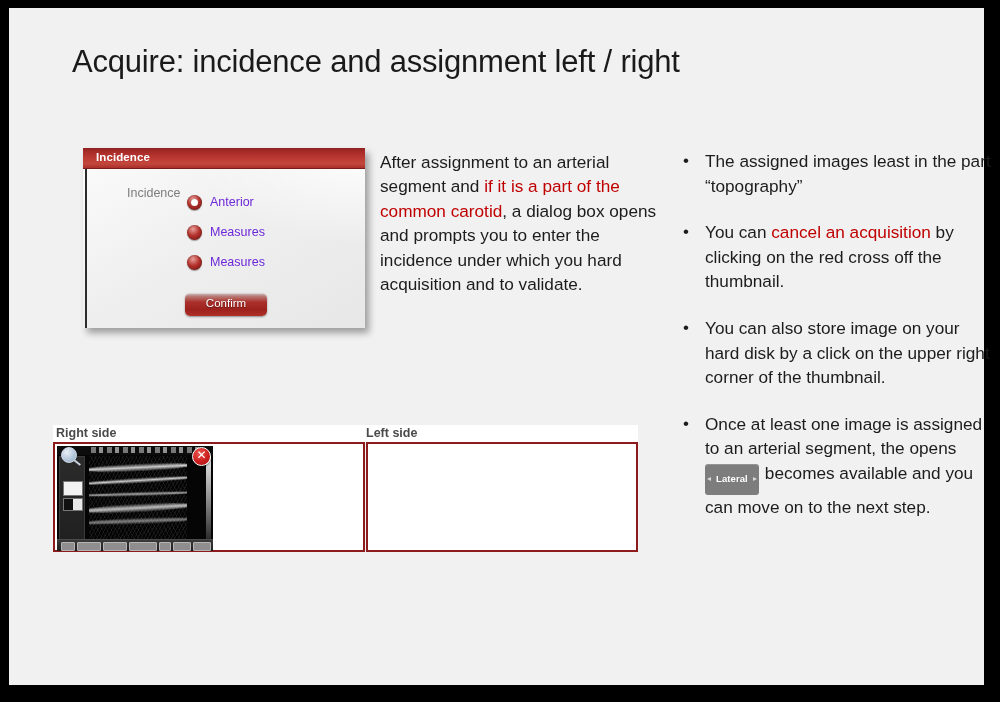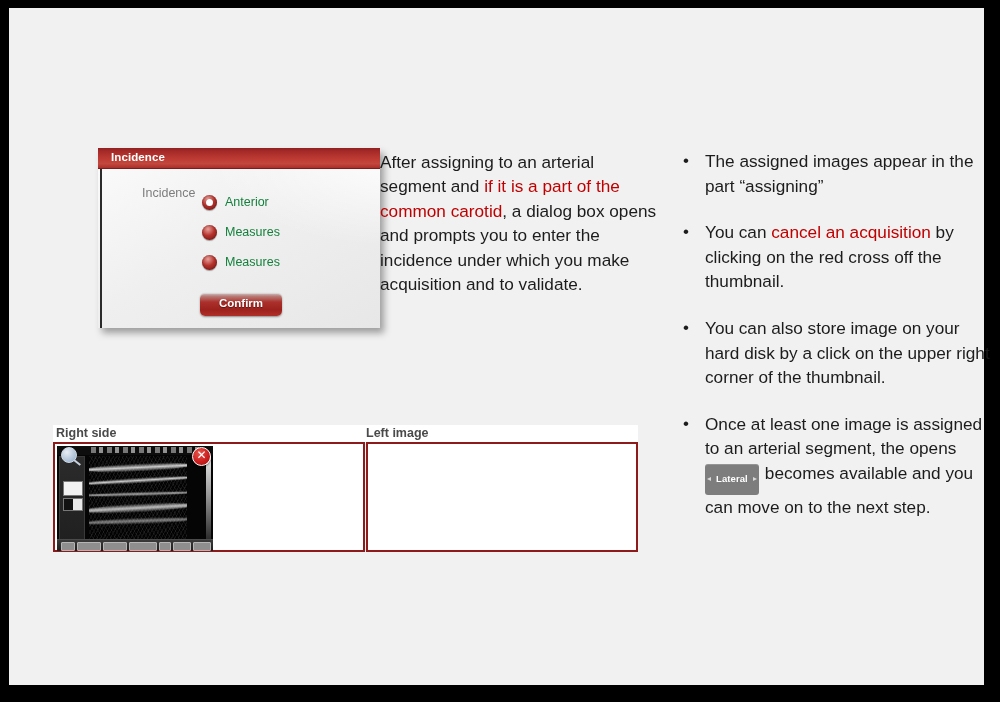--- a/index.html
+++ b/index.html
@@ -40,21 +40,21 @@
     font-size: 31px;
     color: #1a1a1a;
     font-weight: 400;
     letter-spacing: -0.2px;
     white-space: nowrap;
   }
 
   
   #incidence-dialog {
     position: absolute;
-    left: 89px;
+    left: 74px;
     top: 140px;
     width: 282px;
     height: 180px;
     box-shadow: 4px 5px 7px rgba(0,0,0,0.35);
     background: #ececec;
     overflow: hidden;
   }
   #dialog-titlebar {
     position: absolute;
     left: 0; top: 0;
@@ -123,21 +123,21 @@
     height: 7px;
     border-radius: 50%;
     background: #ffffff;
     box-shadow: 0 0 1px rgba(0,0,0,0.45);
   }
   .radio-label {
     position: absolute;
     left: 23px;
     top: 0px;
     font-size: 12.5px;
-    color: #15803d;
+    color: #6d28d9;
     white-space: nowrap;
   }
   #confirm-button {
     position: absolute;
     left: 102px;
     top: 145px;
     width: 82px;
     height: 23px;
     border-radius: 5px;
     background: linear-gradient(to bottom,
@@ -145,21 +145,21 @@
     box-shadow: 0 1px 2px rgba(0,0,0,0.4), inset 0 1px 0 rgba(255,255,255,0.35);
     cursor: pointer;
   }
   #confirm-label {
     position: absolute;
     left: 0;
     top: 4px;
     width: 100%;
     text-align: center;
     font-size: 11.5px;
-    font-weight: bold;
+    font-weight: normal;
     color: #ffffff;
     text-shadow: 0 1px 1px rgba(0,0,0,0.45);
   }
 
   
   #middle-text {
     position: absolute;
     left: 371px;
     top: 142px;
     width: 280px;
@@ -395,20 +395,21 @@
     color: #ffffff;
     font-family: "DejaVu Sans", sans-serif;
   }
 </style>
 </head>
 <body>
 
 <div id="slide-frame">
   <div id="slide">
 
+    <div id="page-title">Acquire: incidence and assignment left / right</div>
 
     <div id="incidence-dialog">
       <div id="dialog-body"></div>
       <div id="dialog-left-rule"></div>
 
       <div id="dialog-titlebar">
         <span id="dialog-title-text">Incidence</span>
       </div>
 
       <div id="incidence-label">Incidence</div>
@@ -425,28 +426,28 @@
         <span class="radio-dot"></span>
         <span class="radio-label">Measures</span>
       </div>
 
       <div id="confirm-button">
         <span id="confirm-label">Confirm</span>
       </div>
     </div>
 
     <div id="middle-text">
-      <span>After assigning to an arterial segment and </span><span class="hl-red">if it is a part of the common carotid</span><span>, a dialog box opens and prompts you to enter the incidence under which you make acquisition and to validate.</span>
+      <span>After assignment to an arterial segment and </span><span class="hl-red">if it is a part of the common carotid</span><span>, a dialog box opens and prompts you to enter the incidence under which you hard acquisition and to validate.</span>
     </div>
 
     <div id="bullet-list">
 
       <div class="bullet-item">
         <span class="bullet-dot">•</span>
-        <span>The assigned images appear in the part “assigning”</span>
+        <span>The assigned images least in the part “topography”</span>
       </div>
 
       <div class="bullet-item">
         <span class="bullet-dot">•</span>
         <span>You can </span><span class="hl-red">cancel an acquisition</span><span> by clicking on the red cross off the thumbnail.</span>
       </div>
 
       <div class="bullet-item">
         <span class="bullet-dot">•</span>
         <span>You can also store image on your hard disk by a click on the upper right corner of the thumbnail.</span>
@@ -454,21 +455,21 @@
 
       <div class="bullet-item">
         <span class="bullet-dot">•</span><span>Once at least one image is assigned to an arterial segment, the opens </span><span class="measures-chip">Lateral</span><span>becomes available and you can move on to the next step.</span>
       </div>
 
     </div>
 
     <div id="side-panels">
       <div id="panel-header-strip">
         <span id="right-side-label" class="panel-header-label">Right side</span>
-        <span id="left-side-label" class="panel-header-label">Left image</span>
+        <span id="left-side-label" class="panel-header-label">Left side</span>
       </div>
 
       <div id="right-side-panel" class="side-panel">
         <div id="thumbnail">
           <div id="thumb-image">
             <div class="tissue" id="tissue1"></div>
             <div class="tissue" id="tissue2"></div>
             <div class="tissue" id="tissue3"></div>
             <div class="tissue" id="tissue4"></div>
             <div class="tissue" id="tissue5"></div>

